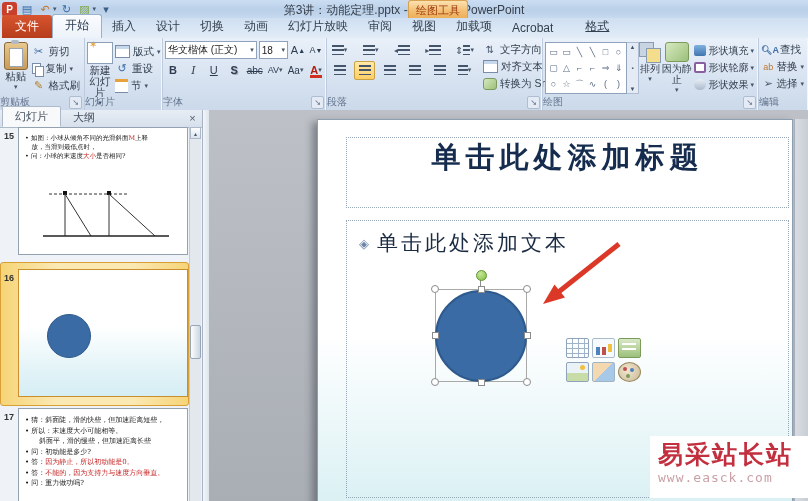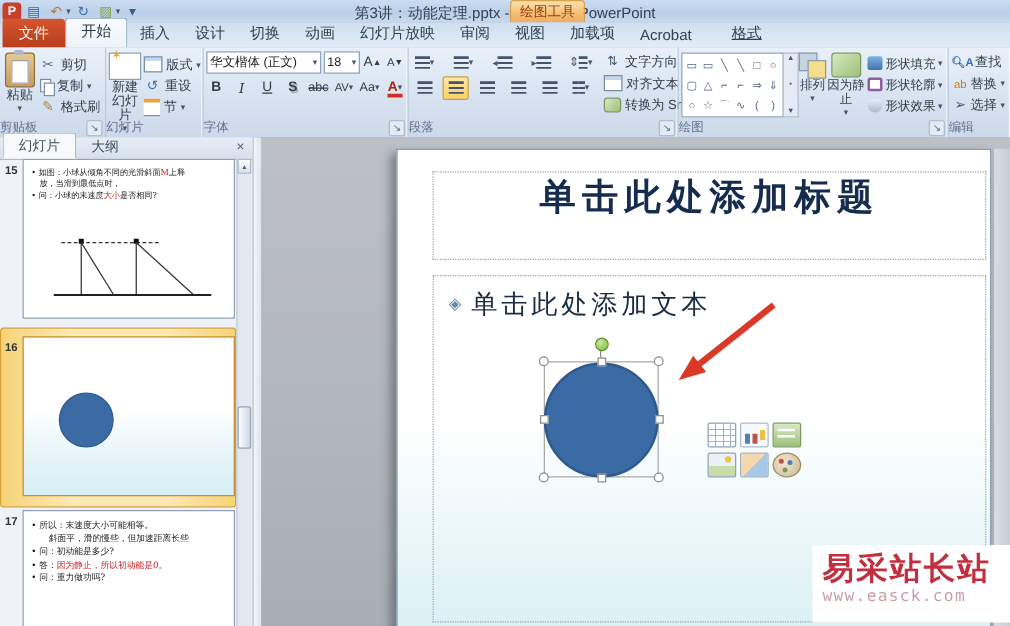--- a/index.html
+++ b/index.html
@@ -491,24 +491,26 @@
           <span class="thumb-num" style="top:8px">16</span>
           <div class="thumb grad-slide" style="top:4px;height:128px">
             <div style="position:absolute;left:28px;top:44px;width:42px;height:42px;border-radius:50%;background:#3A6BA4;border:1px solid #2E5A8D"></div>
           </div>
         </div>
 
         <div class="thumb-row" style="top:281px;height:95px">
           <span class="thumb-num">17</span>
           <div class="thumb" style="height:128px">
             <div class="t-lines" style="font-size:7px;line-height:10.5px">
+                <div><span>• 猜：斜面陡，滑的快些，但加速距离短些，</span></div>
                 <div><span>• 所以：末速度大小可能相等。</span></div>
                 <div><span>　　斜面平，滑的慢些，但加速距离长些</span></div>
                 <div><span>• 问：初动能是多少?</span></div>
                 <div><span>• 答：</span><span class="red">因为静止，所以初动能是0。</span></div>
+                <div><span>• 答：</span><span class="red">不能的，因为支持力与速度方向垂直。</span></div>
                 <div><span>• 问：重力做功吗?</span></div>
               </div>
           </div>
         </div>
 
         <div class="panel-scroll">
           <div class="pscroll-up">▴</div>
           <div class="pscroll-thumb"></div>
         </div>
       </div>

